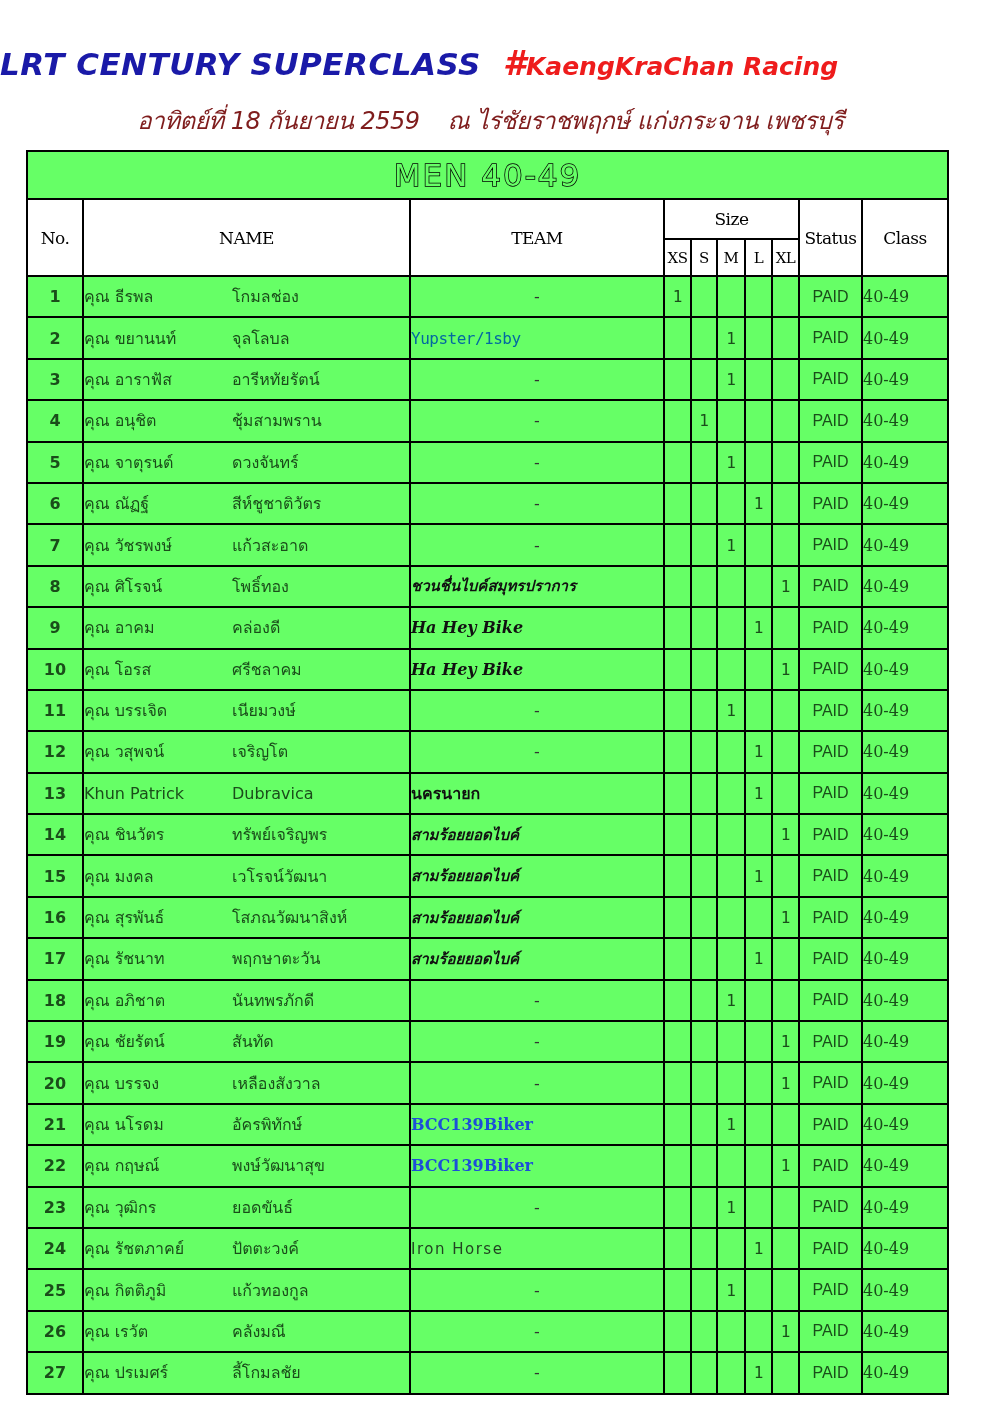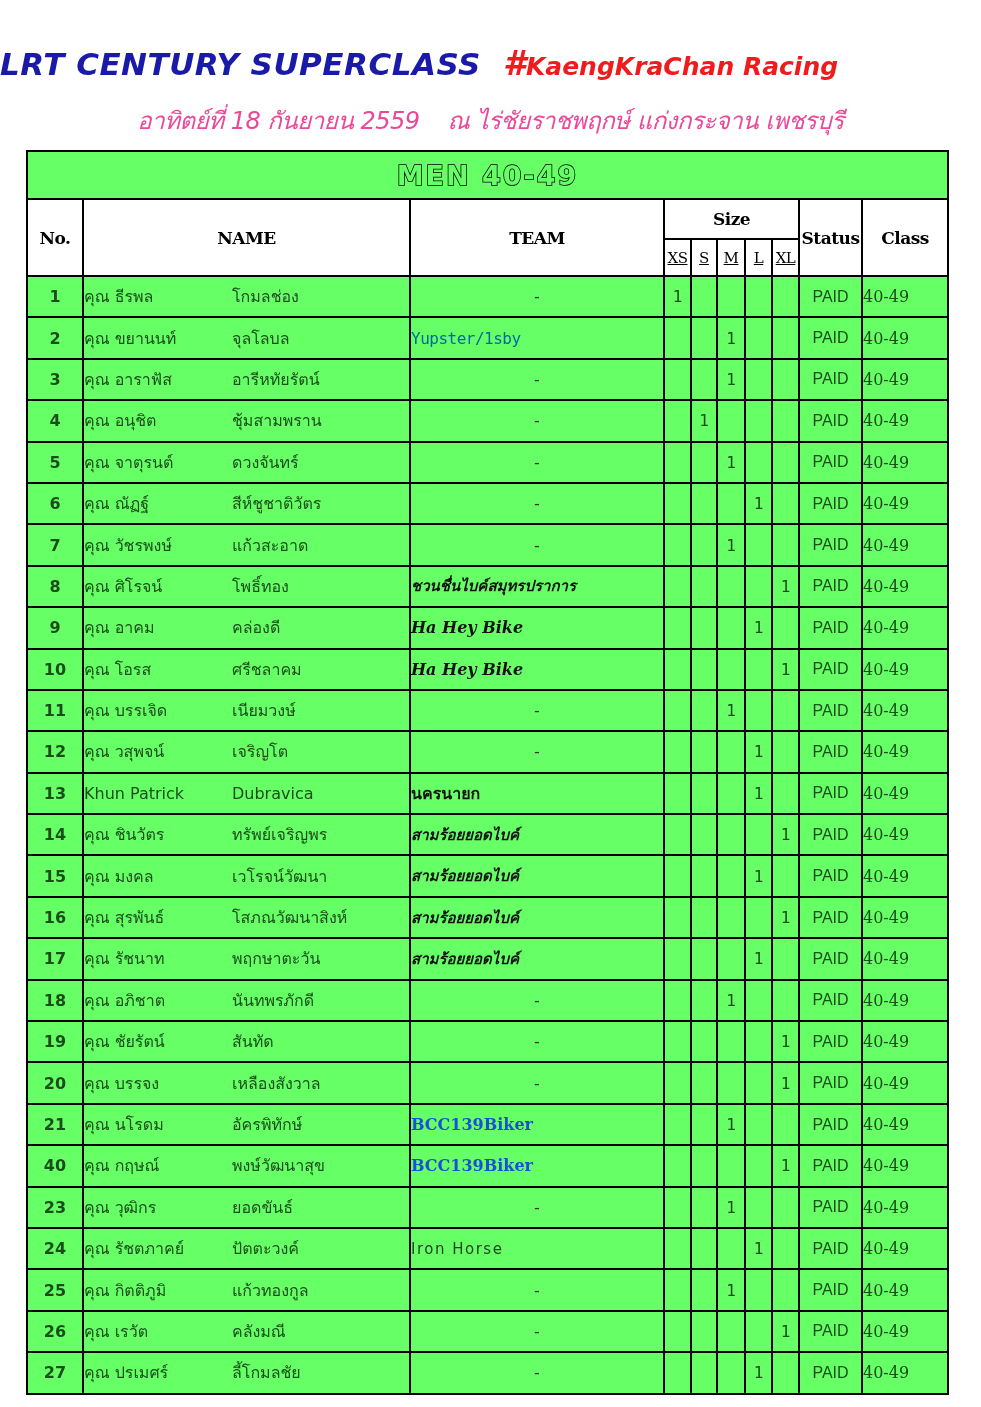--- a/index.html
+++ b/index.html
@@ -7,38 +7,38 @@
   .title {
     position:absolute; left:0; top:44px; width:796px; text-align:center;
     font-family:"DejaVu Sans", sans-serif; font-style:italic; font-weight:bold;
     white-space:nowrap;
   }
   .title .main { color:#1a1aa8; font-size:31px; letter-spacing:0.5px; }
   .title .hash { color:#ee1c1c; font-size:33px; margin-left:22px; }
   .title .sub { color:#ee1c1c; font-size:25px; }
   .subtitle {
     position:absolute; left:0; top:101px; width:981px; text-align:center;
-    font-family:"DejaVu Sans", sans-serif; font-style:italic; font-size:24px; color:#ec4899;
+    font-family:"DejaVu Sans", sans-serif; font-style:italic; font-size:24px; color:#7f1d1d;
     white-space:nowrap; letter-spacing:-0.5px;
   }
   .subtitle .gap { display:inline-block; width:28px; }
   table.sheet {
     position:absolute; left:26px; top:150px;
     border-collapse:collapse; table-layout:fixed;
     width:921px;
   }
   table.sheet td, table.sheet th { border:2px solid #000; padding:0; overflow:hidden; white-space:nowrap; }
   .cat-row td { background:#66ff66; height:46px; text-align:center; }
   .cat-title {
-    font-family:"DejaVu Sans", sans-serif; font-weight:bold; font-size:27px; letter-spacing:2px;
+    font-family:"DejaVu Sans", sans-serif; font-weight:normal; font-size:31px; letter-spacing:2px;
     color:#66ff66; -webkit-text-stroke:1.5px #000; paint-order:stroke fill;
   }
   .hdr th { background:#fff; font-family:"DejaVu Serif", serif; font-weight:normal; font-size:17px; color:#000; letter-spacing:-0.5px; }
-  .hdr-top th { height:38px;font-weight:bold; }
-  .hdr-bottom th { height:35px; font-size:15px;text-decoration:underline; }
+  .hdr-top th { height:38px; }
+  .hdr-bottom th { height:35px; font-size:15px; }
   .size-label { font-size:15px; vertical-align:middle; }
   tr.row td { background:#66ff66; height:39.4px; font-size:16px; color:#1a4d1a; }
   td.no { text-align:center; font-family:"DejaVu Sans", sans-serif; font-weight:bold; font-size:15px; color:#1c3a1c; }
   td.name { padding-left:4px; font-family:"DejaVu Sans", sans-serif; font-size:17px; color:#1c3a1c; }
   td.name .first { display:inline-block; width:148px; }
   td.team { font-size:16px; color:#222; padding-left:3px; }
   td.team.dash { text-align:center; color:#333; }
   td.team.plain { font-family:"DejaVu Sans Mono", monospace; color:#0369a1; letter-spacing:-0.5px; }
   td.team.serif-bold-italic { font-family:"DejaVu Serif", serif; font-style:italic; font-weight:bold; color:#111; }
   td.team.thai-italic { font-family:"DejaVu Serif", serif; font-style:italic; font-weight:bold; color:#111; font-size:15px; }
@@ -337,21 +337,21 @@
         <td class="team serif-bold">BCC139Biker</td>
         <td class="size"></td>
         <td class="size"></td>
         <td class="size">1</td>
         <td class="size"></td>
         <td class="size"></td>
         <td class="status">PAID</td>
         <td class="cls">40-49</td>
       </tr>
       <tr class="row">
-        <td class="no">40</td>
+        <td class="no">22</td>
         <td class="name"><span class="first">คุณ กฤษณ์</span><span class="last">พงษ์วัฒนาสุข</span></td>
         <td class="team serif-bold">BCC139Biker</td>
         <td class="size"></td>
         <td class="size"></td>
         <td class="size"></td>
         <td class="size"></td>
         <td class="size">1</td>
         <td class="status">PAID</td>
         <td class="cls">40-49</td>
       </tr>

